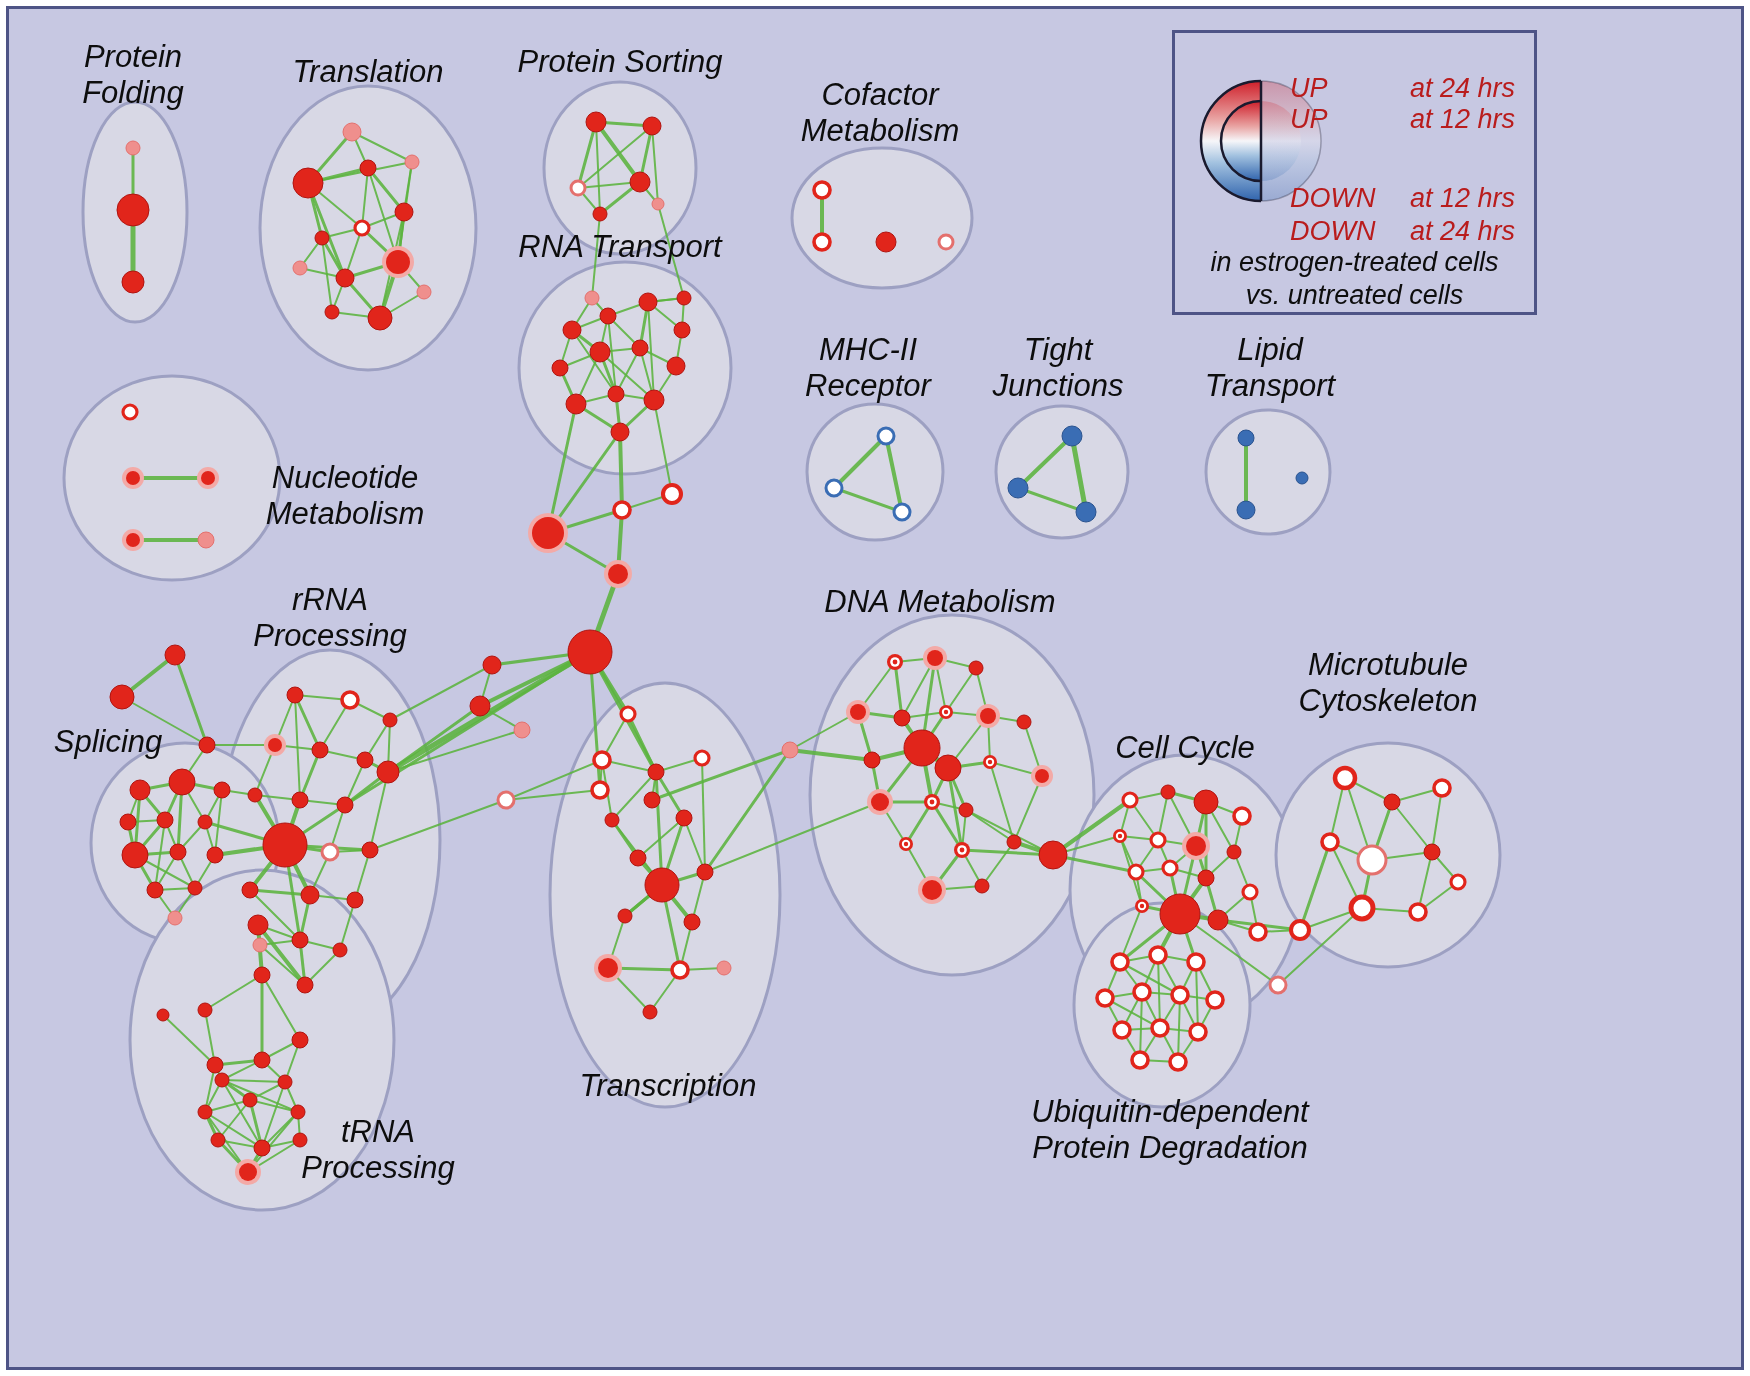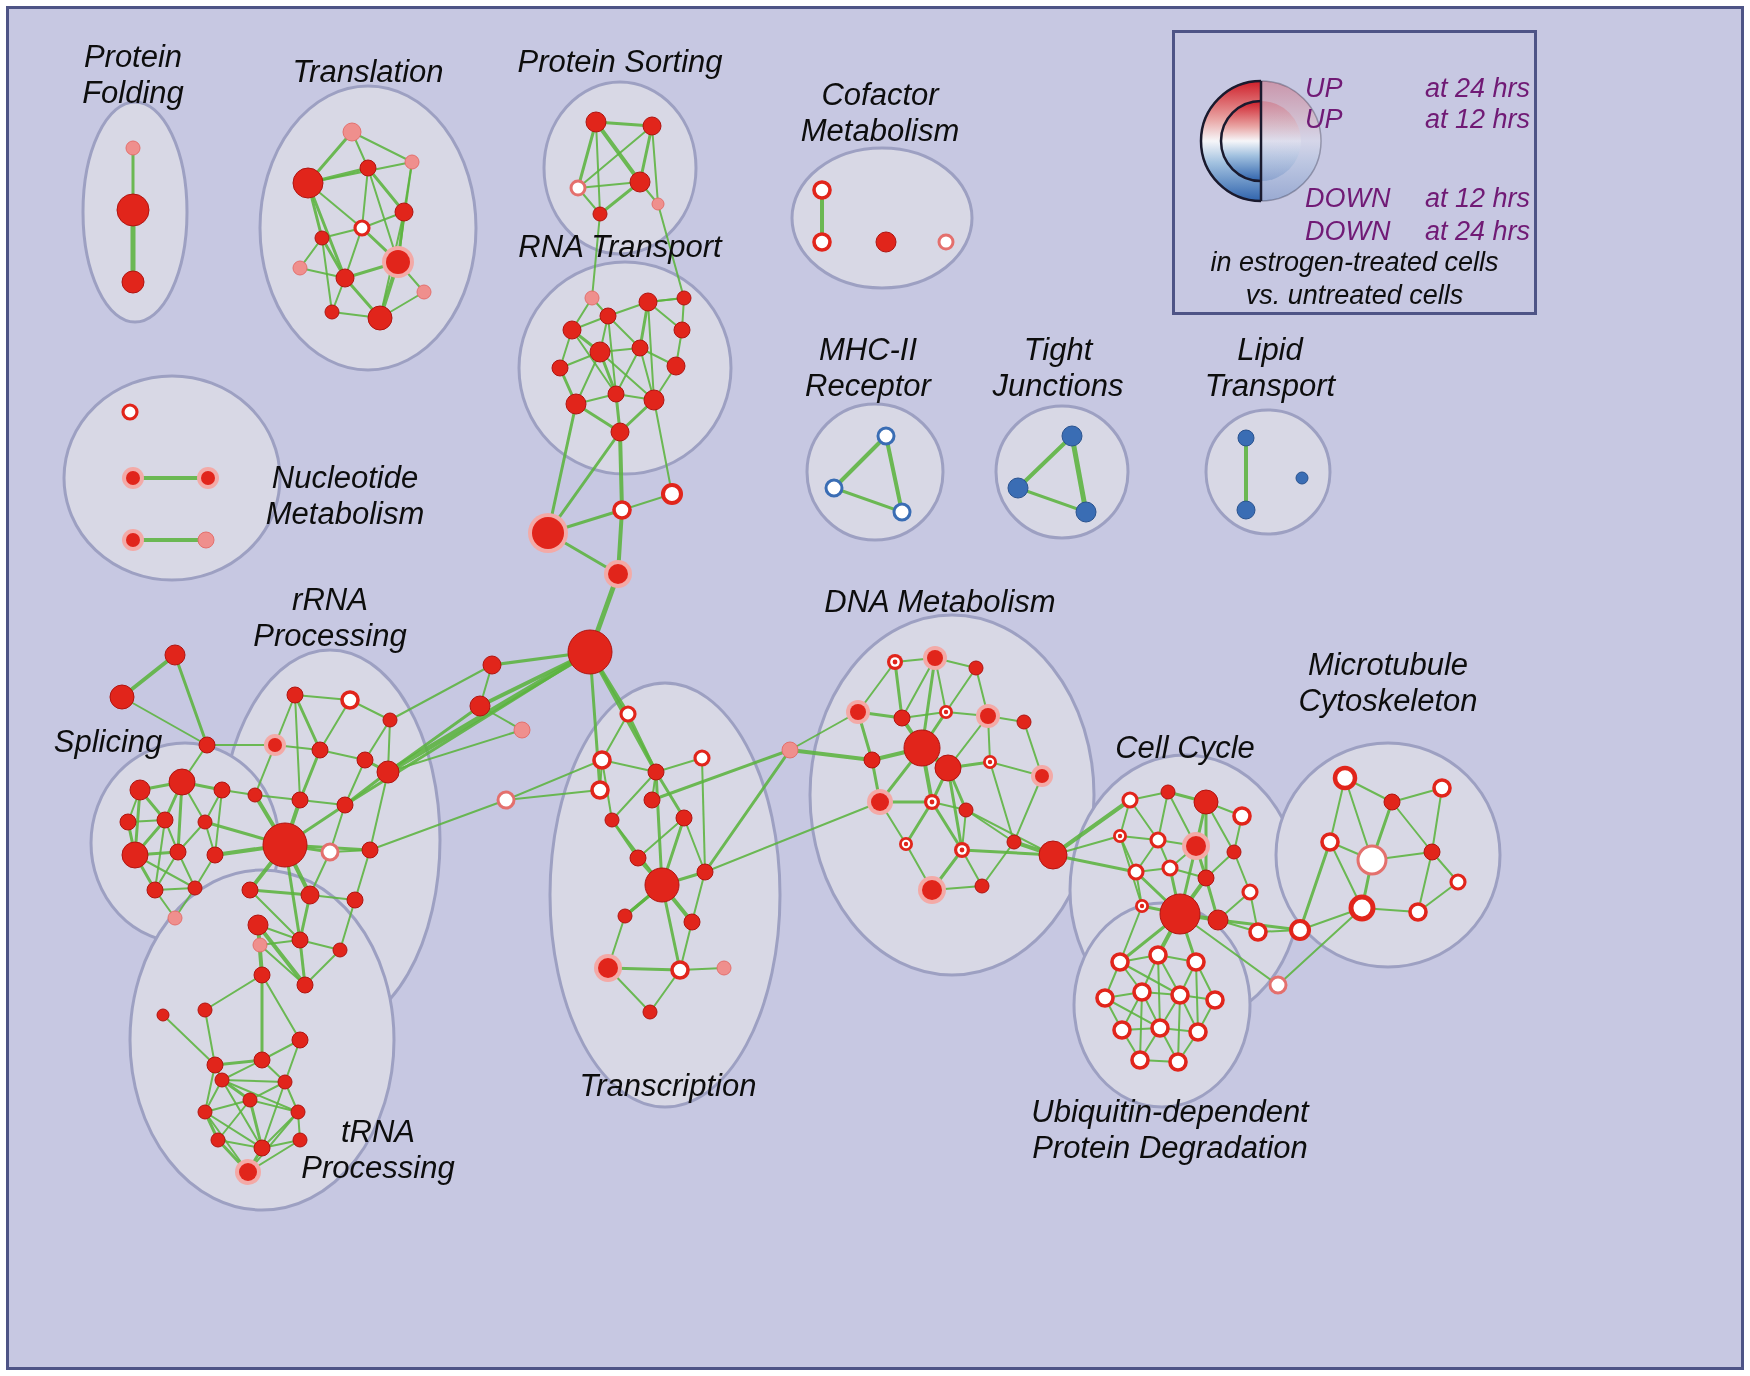--- a/index.html
+++ b/index.html
@@ -2,21 +2,21 @@
 <html><head>
 <meta charset="utf-8">
 <style>
   html,body{margin:0;padding:0;background:#ffffff;}
   .stage{position:relative;width:1750px;height:1376px;background:#ffffff;font-family:"Liberation Sans",sans-serif;overflow:hidden;font-style:italic;}
   .frame{position:absolute;left:6px;top:6px;right:6px;bottom:6px;border:3px solid #4e5486;background:#c7c8e2;box-sizing:border-box;}
   svg.net{position:absolute;left:0;top:0;width:1750px;height:1376px;}
   .clabel{font-family:"Liberation Sans",sans-serif;font-size:31px;font-weight:500;fill:#0d0d0d;}
   .legend{position:absolute;left:1172px;top:30px;width:365px;height:285px;border:3px solid #4e5486;box-sizing:border-box;background:#c7c8e2;z-index:5;}
   .legend-disc{position:absolute;left:0;top:0;width:359px;height:279px;}
-  .lg-row{position:absolute;left:18px;width:100%;height:30px;font-size:27px;color:#701a75;}
+  .lg-row{position:absolute;left:3px;width:100%;height:30px;font-size:27px;color:#b91c1c;}
   .lg-word{position:absolute;left:112px;}
   .lg-time{position:absolute;right:22px;}
   .lg-caption{position:absolute;left:0;width:100%;text-align:center;font-size:27px;color:#0d0d0d;}
 </style>
 </head>
 <body>
 
 <div class="stage">
   <div class="frame"></div>
 

